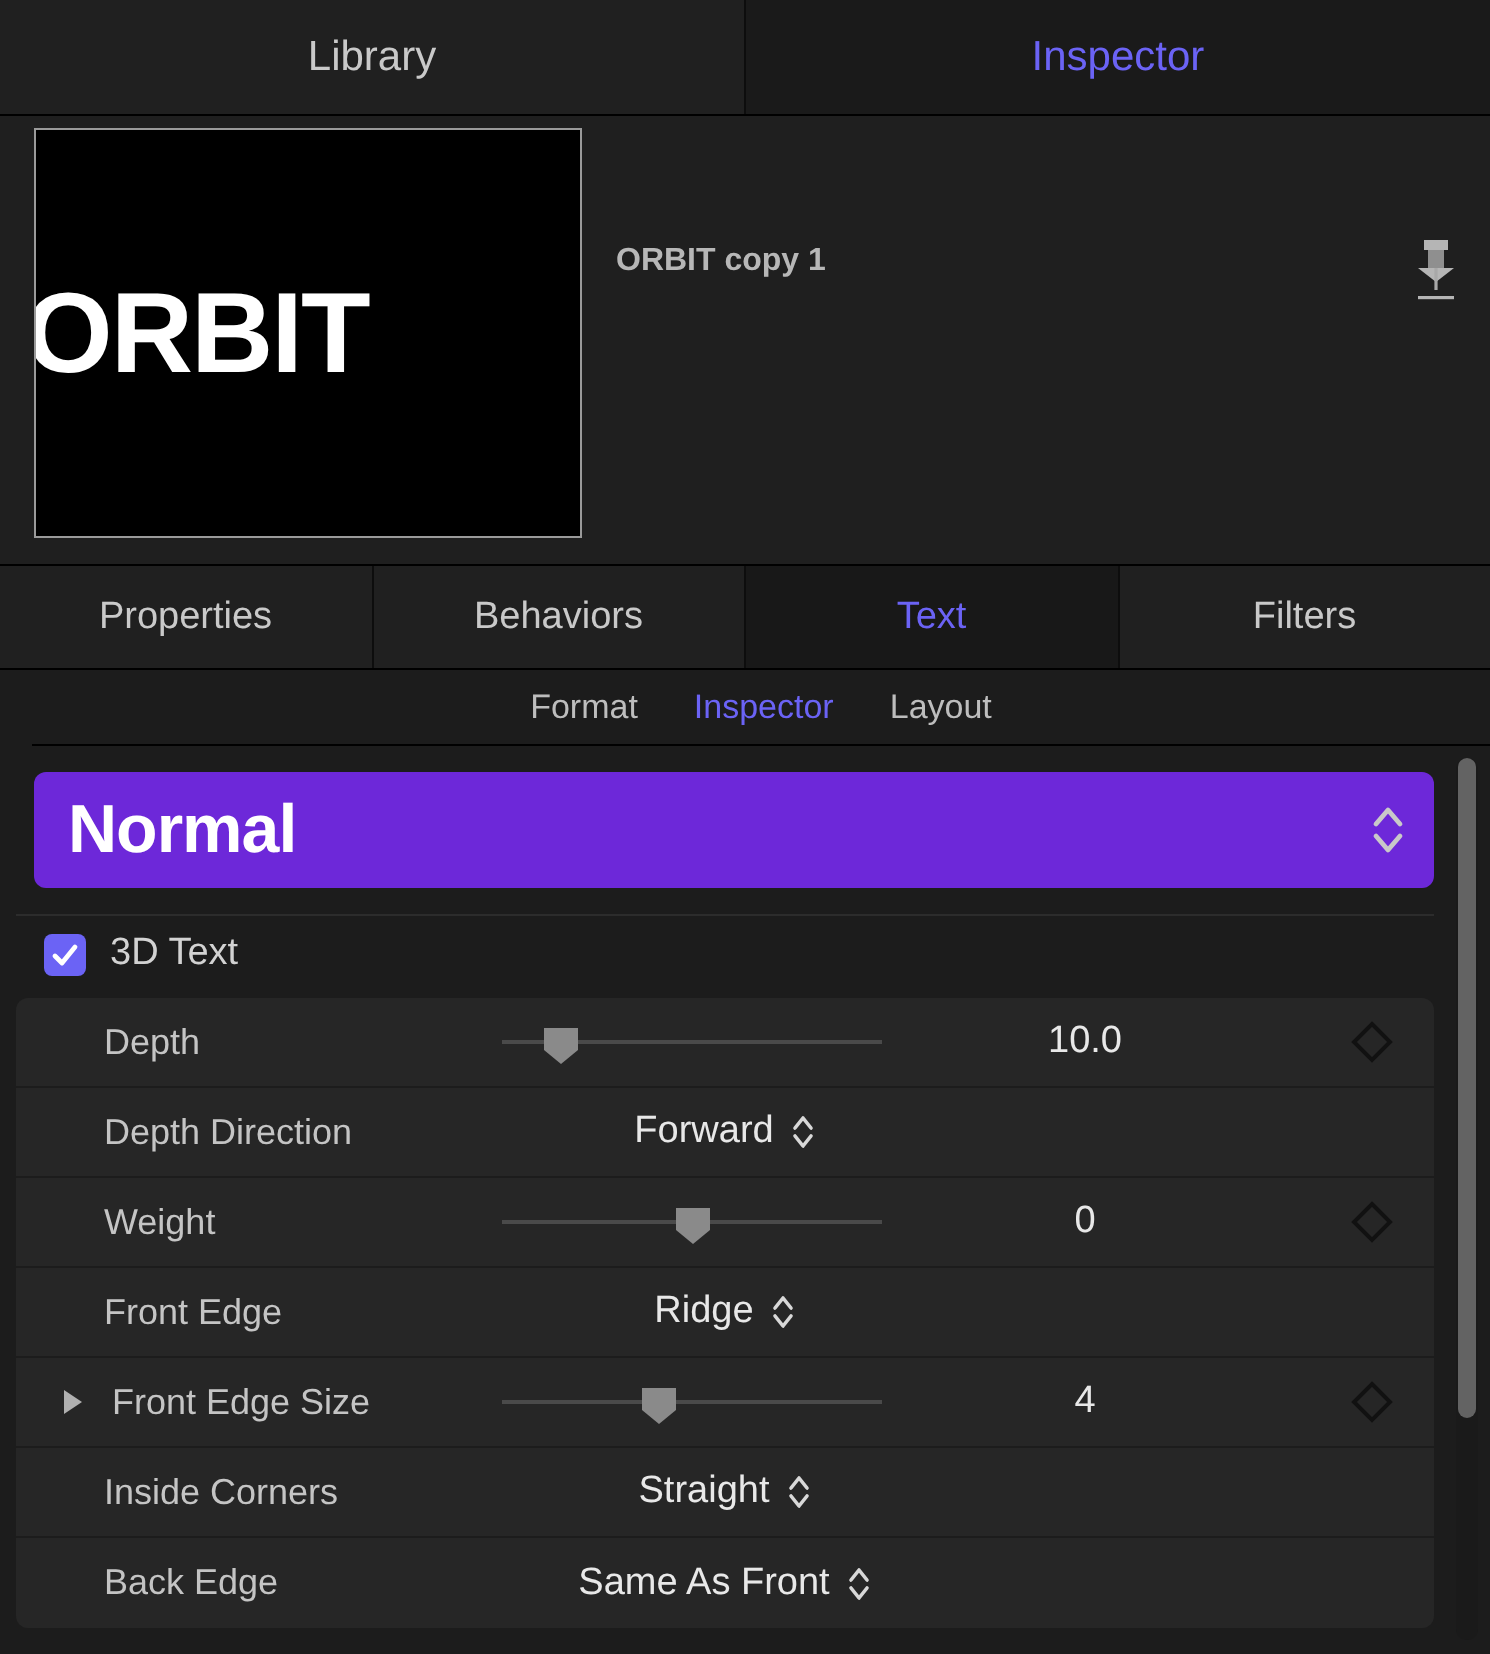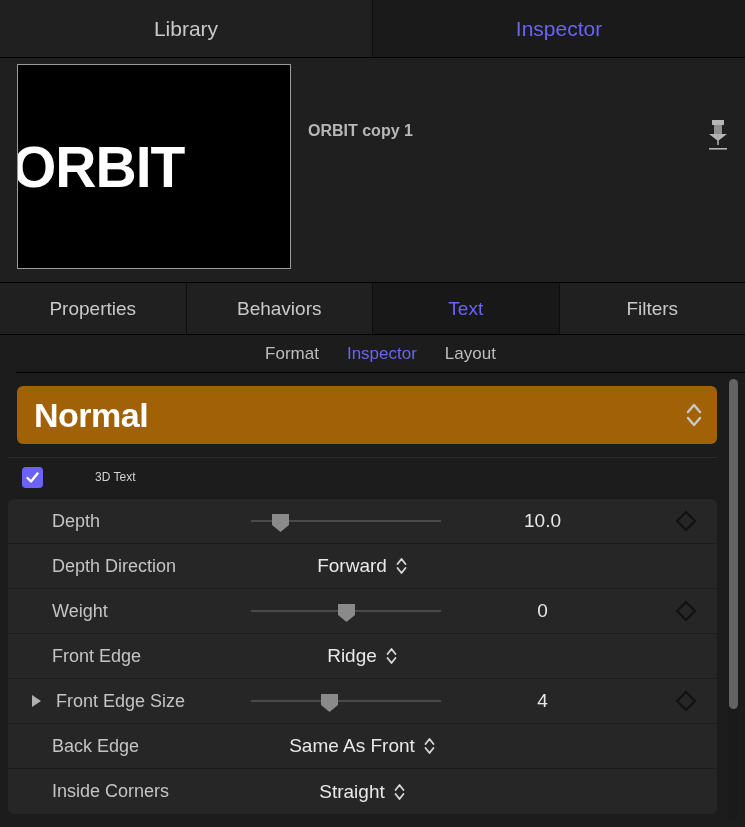--- a/index.html
+++ b/index.html
@@ -122,21 +122,21 @@
   .panel {
     position: relative;
     height: calc(827px - 58px - 226px - 53px - 39px);
     background: #1c1c1c;
     padding: 8px 0 0 0;
   }
 
   .blend-select {
     margin: 5px 28px 0 17px;
     height: 58px;
-    background: #a16207;
+    background: #6d28d9;
     border-radius: 6px;
     display: flex;
     align-items: center;
     padding: 0 14px 0 17px;
     cursor: default;
   }
   .blend-select .val {
     flex: 1;
     font-size: 34px;
     font-weight: bold;
@@ -161,21 +161,21 @@
   .checkbox {
     width: 21px; height: 21px;
     border-radius: 4px;
     background: #6b63f5;
     display: flex;
     align-items: center;
     justify-content: center;
     flex: none;
     cursor: default;
   }
-  .check-label { font-size: 12px; color: #d2d2d2; margin-left: 40px; }
+  .check-label { font-size: 19px; color: #d2d2d2; }
 
   .rows { margin: 3px 28px 0 8px; }
   .row {
     position: relative;
     display: flex;
     align-items: center;
     height: 45px;
     background: #262626;
     border-bottom: 1px solid #1c1c1c;
   }
@@ -397,39 +397,39 @@
           <polygon points="1,1 18,1 18,12 9.5,19 1,12" fill="#8a8a8a"></polygon>
         </svg>
       </div>
       <span class="row-value">4</span>
       <svg class="keyframe" viewBox="0 0 22 22">
         <polygon points="11,2 20,11 11,20 2,11" fill="none" stroke="#111111" stroke-width="2"></polygon>
       </svg>
     </div>
 
     <div class="row">
+      <span class="row-label">Inside Corners</span>
+      <span class="popup-value">
+        <span>Straight</span>
+        <svg class="mini-chev" viewBox="0 0 13 22">
+          <polyline points="2.5,9 6.5,4 10.5,9" fill="none" stroke="#d8d8d8" stroke-width="1.8" stroke-linecap="round" stroke-linejoin="round"></polyline>
+          <polyline points="2.5,13 6.5,18 10.5,13" fill="none" stroke="#d8d8d8" stroke-width="1.8" stroke-linecap="round" stroke-linejoin="round"></polyline>
+        </svg>
+      </span>
+    </div>
+
+    <div class="row">
       <span class="row-label">Back Edge</span>
       <span class="popup-value">
         <span>Same As Front</span>
         <svg class="mini-chev" viewBox="0 0 13 22">
           <polyline points="2.5,9 6.5,4 10.5,9" fill="none" stroke="#d8d8d8" stroke-width="1.8" stroke-linecap="round" stroke-linejoin="round"></polyline>
           <polyline points="2.5,13 6.5,18 10.5,13" fill="none" stroke="#d8d8d8" stroke-width="1.8" stroke-linecap="round" stroke-linejoin="round"></polyline>
         </svg>
       </span>
     </div>
 
-    <div class="row">
-      <span class="row-label">Inside Corners</span>
-      <span class="popup-value">
-        <span>Straight</span>
-        <svg class="mini-chev" viewBox="0 0 13 22">
-          <polyline points="2.5,9 6.5,4 10.5,9" fill="none" stroke="#d8d8d8" stroke-width="1.8" stroke-linecap="round" stroke-linejoin="round"></polyline>
-          <polyline points="2.5,13 6.5,18 10.5,13" fill="none" stroke="#d8d8d8" stroke-width="1.8" stroke-linecap="round" stroke-linejoin="round"></polyline>
-        </svg>
-      </span>
-    </div>
-
   </div>
 
   <div class="scrollbar">
     <div class="scroll-thumb"></div>
   </div>
 </div>
 
 </body></html>

